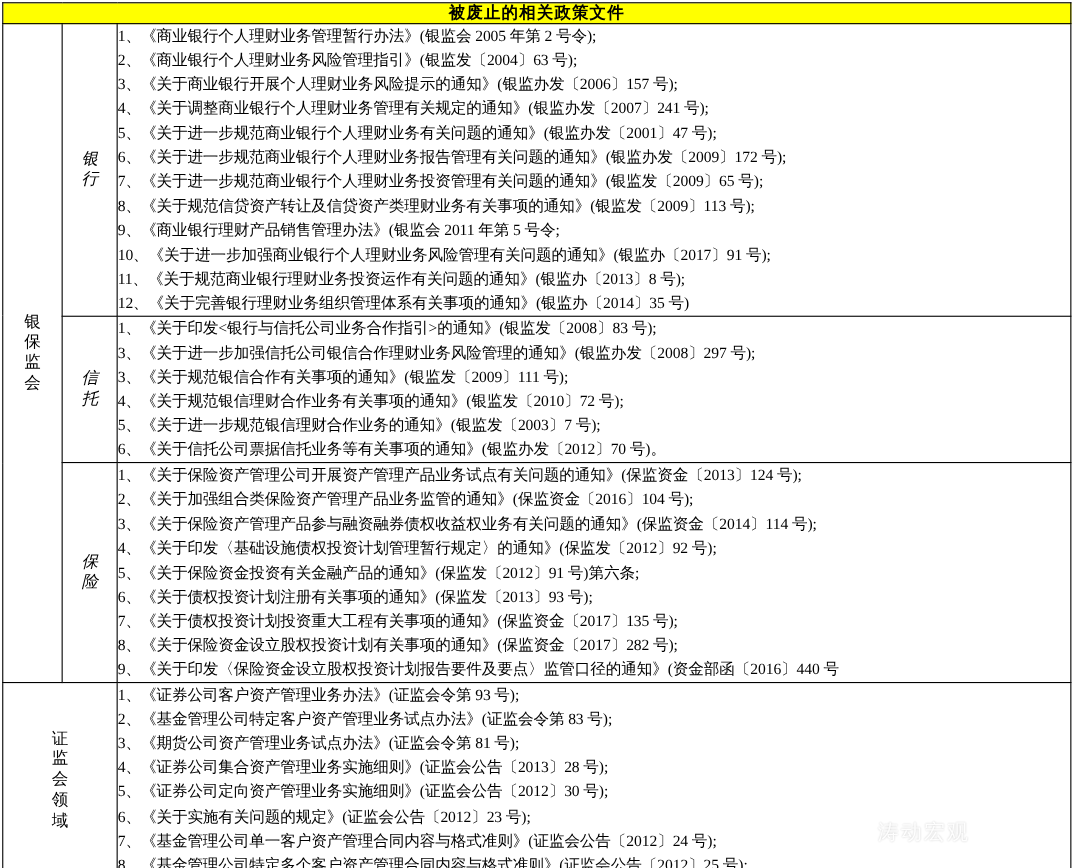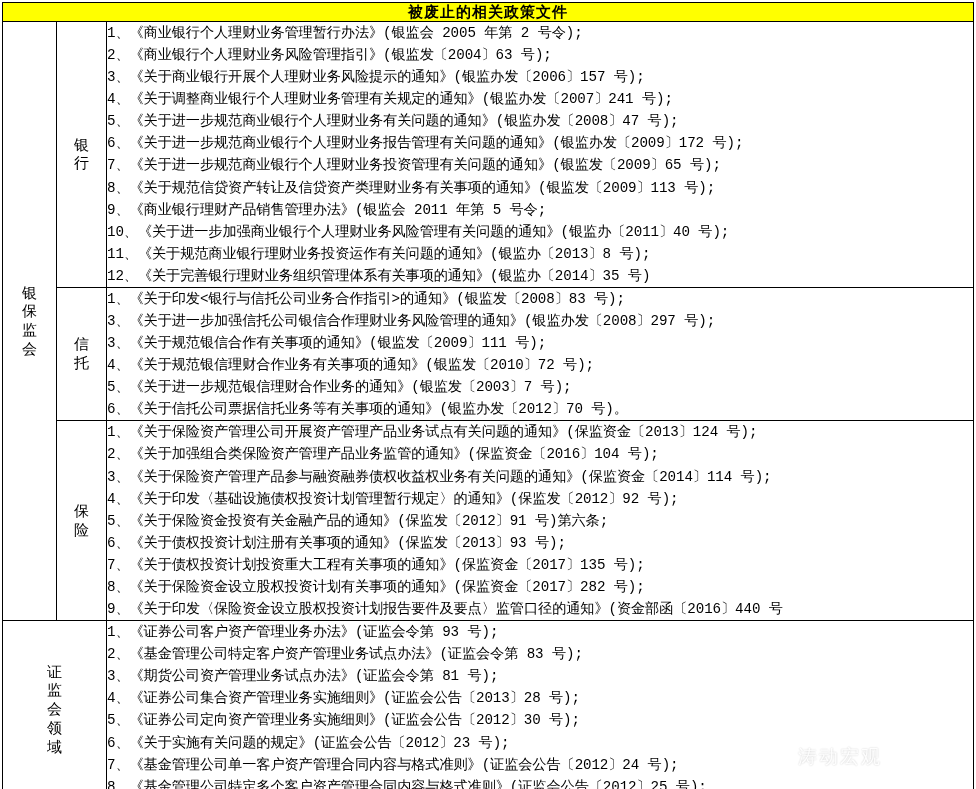--- a/index.html
+++ b/index.html
@@ -62,36 +62,36 @@
     font-size: 15px;
     line-height: 1.25;
     padding: 2px 6px;
   }
   .sub-cell .vtext {
     display: block;
     margin: 0 auto;
     width: 17px;
     word-break: break-all;
     white-space: normal;
+    font-style: italic;
   }
   .items-cell {
     padding: 4px 6px 5px 8px;
     vertical-align: top;
   }
   .items-cell ol {
     list-style: none;
     margin: 0;
     padding: 0;
   }
   .items-cell li {
     font-size: 14.2px;
     line-height: 1.555;
     white-space: nowrap;
     letter-spacing: -0.1px;
-    font-family: Liberation Mono, monospace;
   }
   .wm {
     position: absolute;
     right: 10px;
     bottom: 8px;
     width: 210px;
     height: 52px;
     display: flex;
     align-items: center;
     gap: 8px;
@@ -157,26 +157,26 @@
         </td>
         <td class="sub-cell">
           <span class="vtext">银行</span>
         </td>
         <td class="items-cell">
           <ol>
             <li>1、《商业银行个人理财业务管理暂行办法》(银监会 2005 年第 2 号令);</li>
             <li>2、《商业银行个人理财业务风险管理指引》(银监发〔2004〕63 号);</li>
             <li>3、《关于商业银行开展个人理财业务风险提示的通知》(银监办发〔2006〕157 号);</li>
             <li>4、《关于调整商业银行个人理财业务管理有关规定的通知》(银监办发〔2007〕241 号);</li>
-            <li>5、《关于进一步规范商业银行个人理财业务有关问题的通知》(银监办发〔2008〕47 号);</li>
+            <li>5、《关于进一步规范商业银行个人理财业务有关问题的通知》(银监办发〔2001〕47 号);</li>
             <li>6、《关于进一步规范商业银行个人理财业务报告管理有关问题的通知》(银监办发〔2009〕172 号);</li>
             <li>7、《关于进一步规范商业银行个人理财业务投资管理有关问题的通知》(银监发〔2009〕65 号);</li>
             <li>8、《关于规范信贷资产转让及信贷资产类理财业务有关事项的通知》(银监发〔2009〕113 号);</li>
             <li>9、《商业银行理财产品销售管理办法》(银监会 2011 年第 5 号令;</li>
-            <li>10、《关于进一步加强商业银行个人理财业务风险管理有关问题的通知》(银监办〔2011〕40 号);</li>
+            <li>10、《关于进一步加强商业银行个人理财业务风险管理有关问题的通知》(银监办〔2017〕91 号);</li>
             <li>11、《关于规范商业银行理财业务投资运作有关问题的通知》(银监办〔2013〕8 号);</li>
             <li>12、《关于完善银行理财业务组织管理体系有关事项的通知》(银监办〔2014〕35 号)</li>
           </ol>
         </td>
       </tr>
 
       <tr>
         <td class="sub-cell">
           <span class="vtext">信托</span>
         </td>

